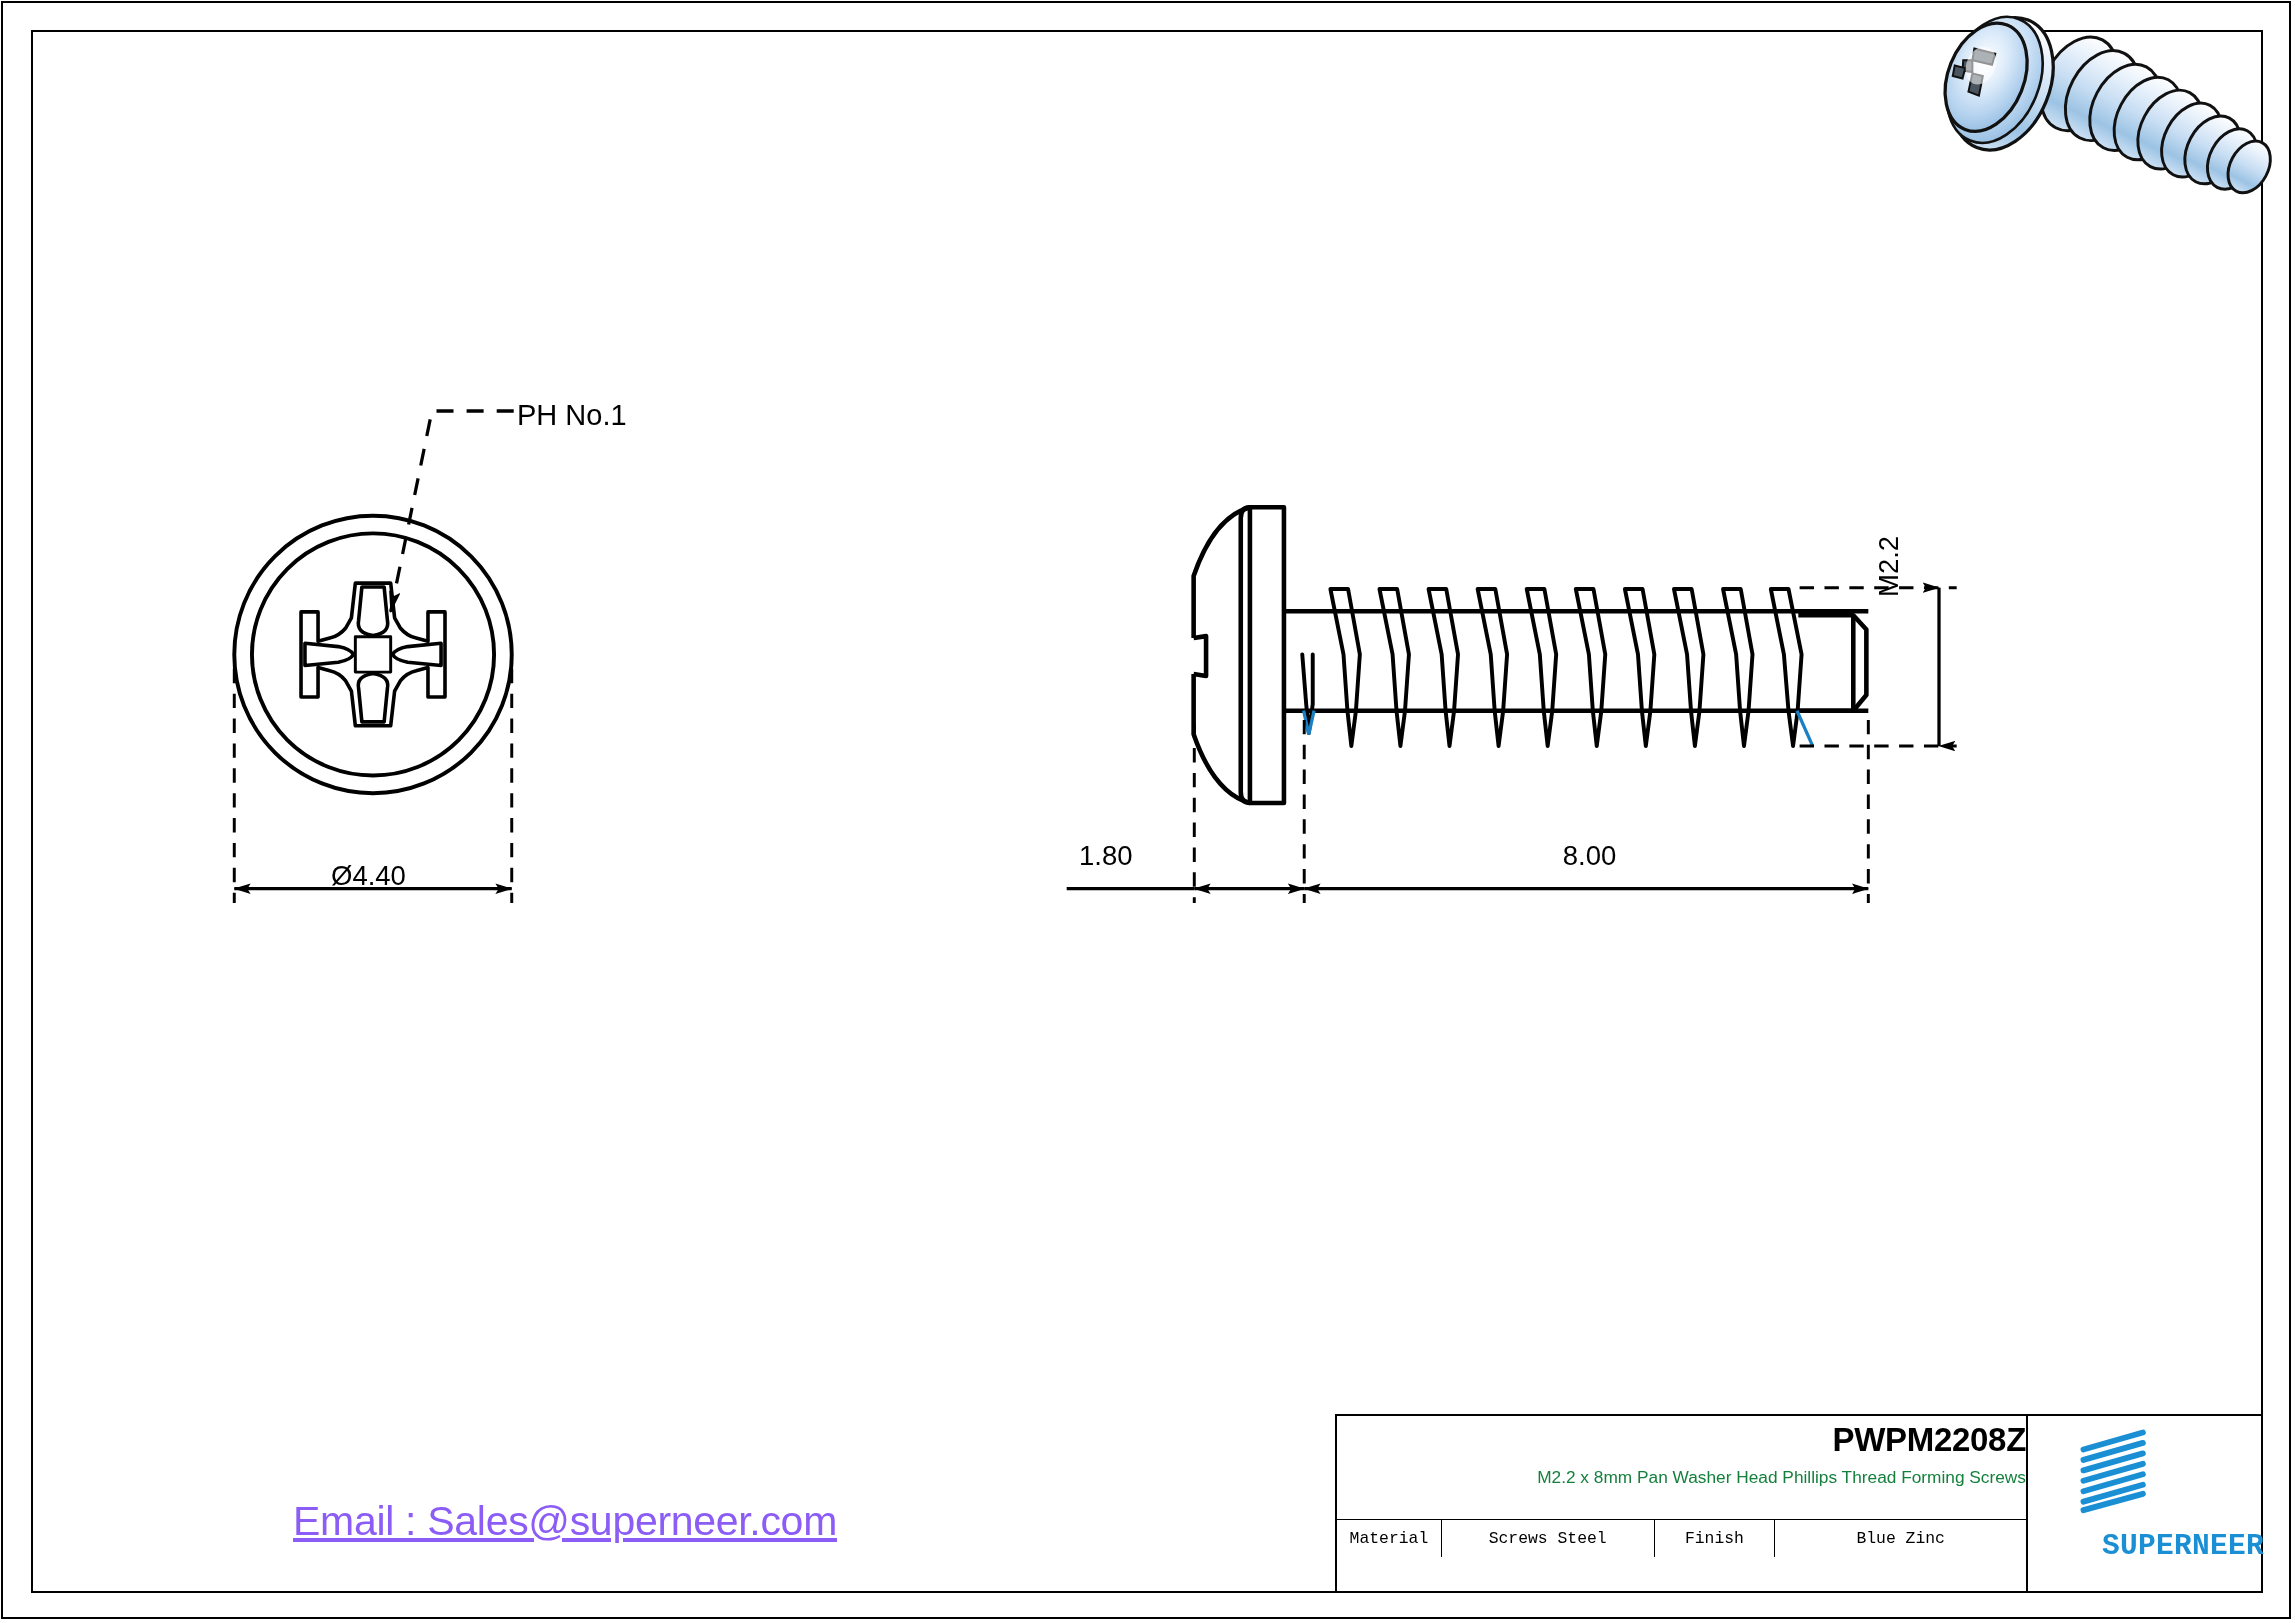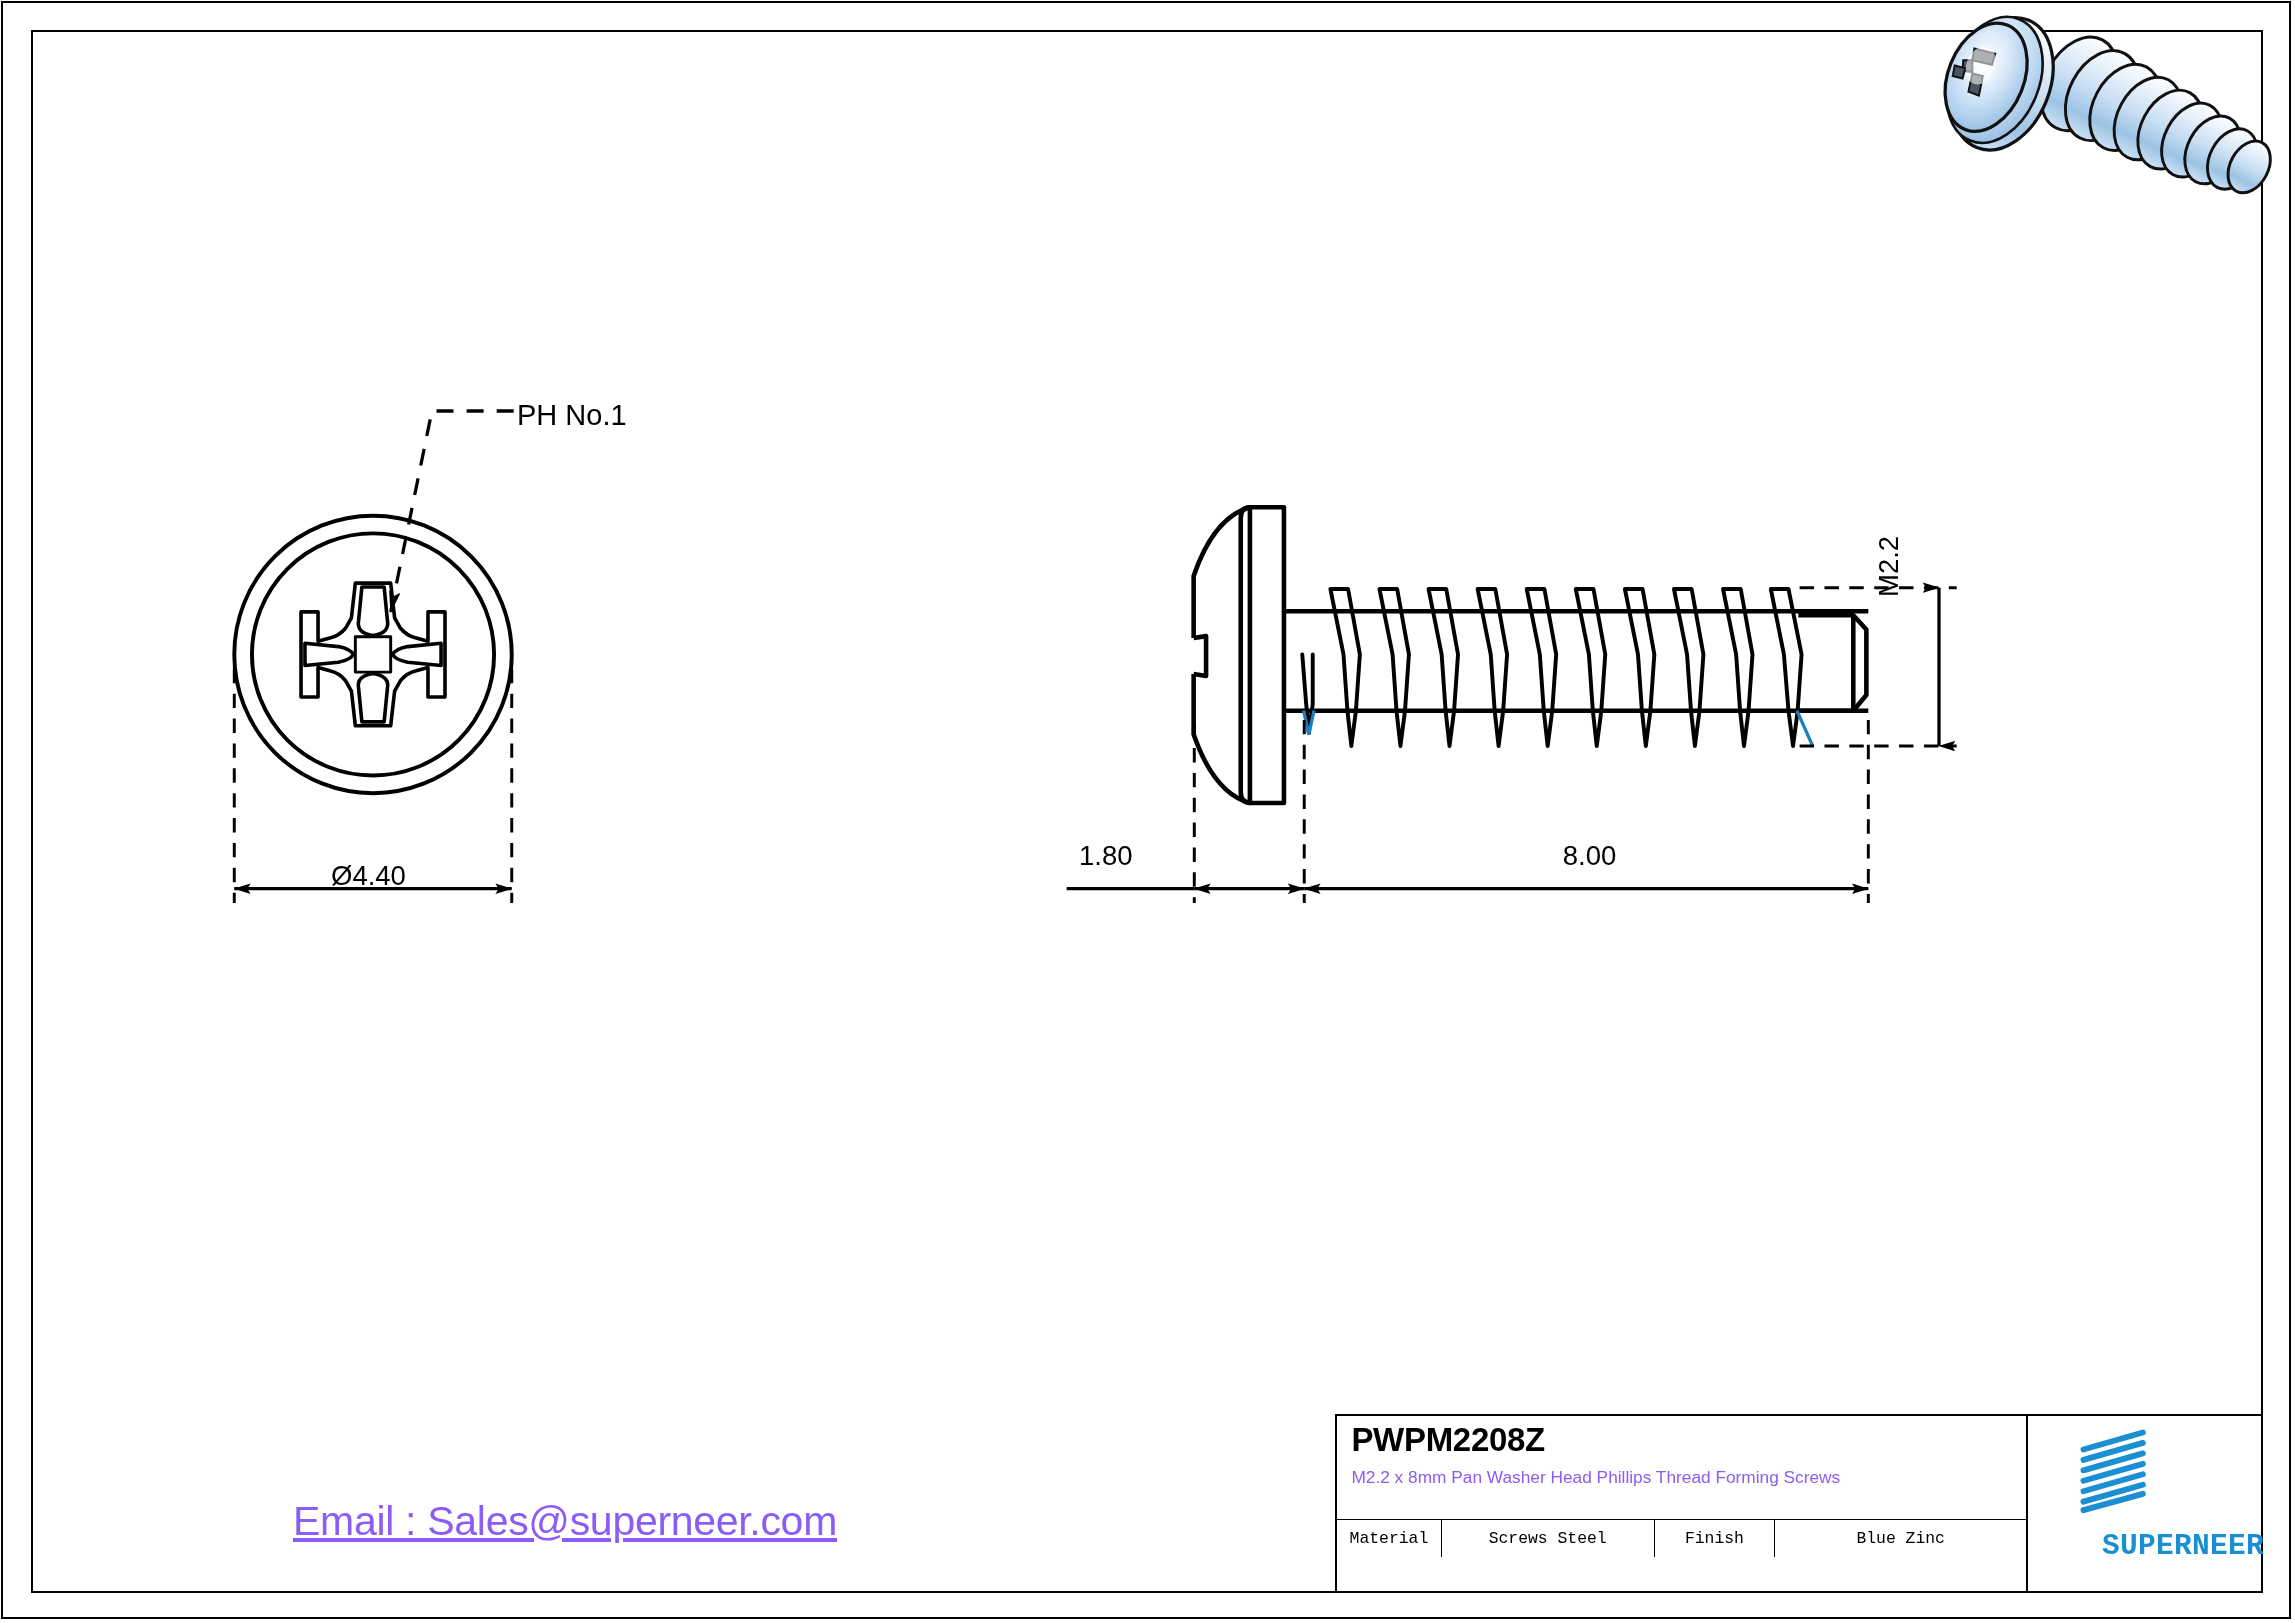--- a/index.html
+++ b/index.html
@@ -55,37 +55,38 @@
     border: 2px solid #000;
     display: flex;
     background: #fff;
   }
   .tb-left {
     width: 691px;
     display: flex;
     flex-direction: column;
     border-right: 2px solid #000;
     box-sizing: border-box;
+    text-align: right;
   }
   .tb-head {
     flex: 0 0 103px;
     padding: 6.5px 0 0 14.4px;
     box-sizing: border-box;
   }
   .tb-partno {
     font-size: 33px;
     font-weight: bold;
     letter-spacing: -0.3px;
     line-height: 1.05;
     color: #000;
     font-family: "Liberation Sans", sans-serif;
   }
   .tb-desc {
     font-size: 17.3px;
-    color: #8b5cf6;
+    color: #15803d;
     margin-top: 10.5px;
     line-height: 1.1;
     font-family: "Liberation Sans", sans-serif;
   }
   .tb-row {
     display: flex;
     border-top: 1.3px solid #000;
     box-sizing: border-box;
   }
   .tb-row.r1 { height: 38px; }

